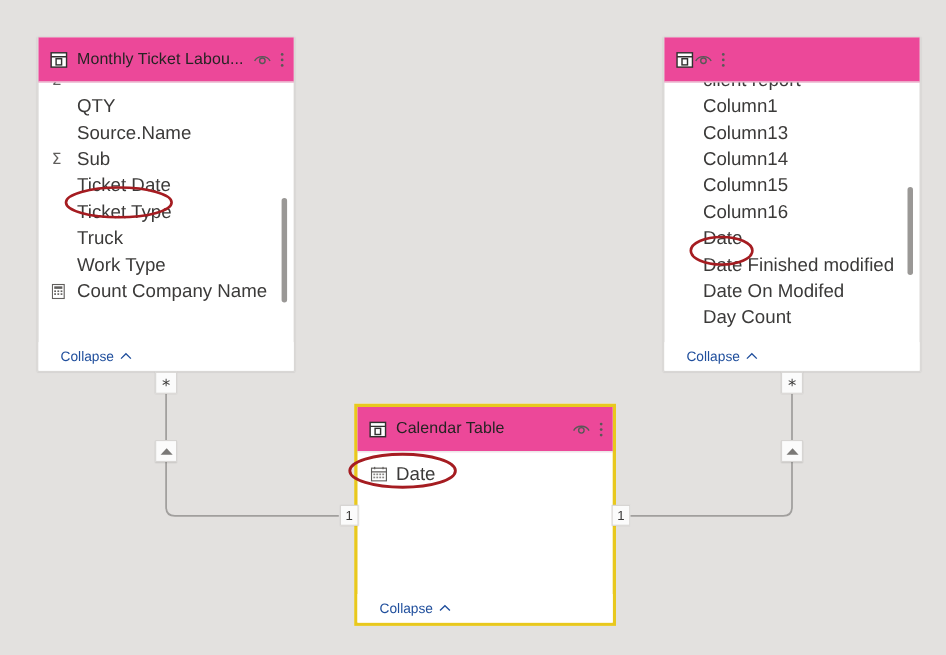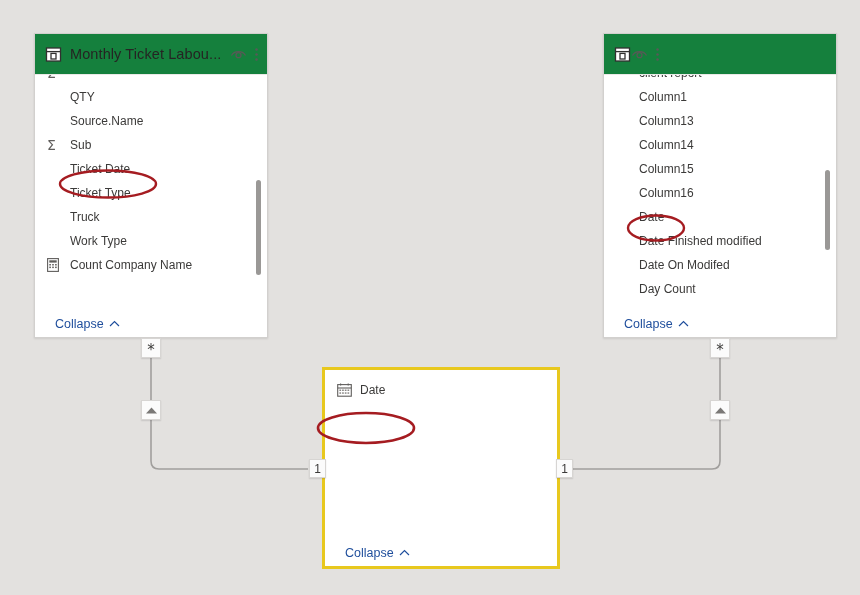--- a/index.html
+++ b/index.html
@@ -47,21 +47,21 @@
   }
 
   .card-header {
     height: 41px;
     min-height: 41px;
     display: flex;
     align-items: center;
     padding: 0 8px 0 10px;
     border-bottom: 1px solid #ebe9e7;
     box-sizing: border-box;
-    background: #15803d;
+    background: #ec4899;
   }
   .card.selected .card-header {
     border-bottom: 1px solid #ebe9e7;
   }
   .card-title {
     flex: 1;
     font-size: 14.5px;
     color: #252423;
     letter-spacing: 0.1px;
     white-space: nowrap;
@@ -97,21 +97,21 @@
   }
   .field-icon {
     width: 17px;
     min-width: 17px;
     margin-right: 6px;
     display: flex;
     align-items: center;
     justify-content: flex-start;
   }
   .field-label {
-    font-size: 12px;
+    font-size: 17px;
     color: #3b3a39;
   }
 
   .sigma {
     font-family: "DejaVu Sans", sans-serif;
     font-size: 14px;
     color: #605e5c;
     line-height: 1;
   }
 
@@ -358,20 +358,43 @@
         <span>Collapse</span>
         <svg width="11" height="8" viewBox="0 0 11 8">
           <path d="M1 6 L5.5 1.6 L10 6" fill="none" stroke="#1f4e9c" stroke-width="1.2"></path>
         </svg>
       </span>
     </div>
   </div>
 
   <div class="card selected" style="left:322px; top:367px; width:238px; height:202px;">
 
+    <div class="card-header">
+      <span class="hdr-icon">
+        <svg width="17" height="17" viewBox="0 0 17 17">
+          <rect x="1.5" y="2" width="14" height="13" fill="#fff" stroke="#323130" stroke-width="1.3"></rect>
+          <line x1="1.5" y1="5.6" x2="15.5" y2="5.6" stroke="#323130" stroke-width="1.3"></line>
+          <rect x="6" y="7.4" width="5" height="5.6" fill="#fff" stroke="#323130" stroke-width="1.3"></rect>
+        </svg>
+      </span>
+      <span class="card-title">Calendar Table</span>
+      <span class="hdr-icon" style="margin-right:7px;">
+        <svg width="17" height="14" viewBox="0 0 17 14">
+          <path d="M1.5 8.5 C4 3.2, 13 3.2, 15.5 8.5" fill="none" stroke="#595857" stroke-width="1.25"></path>
+          <circle cx="8.5" cy="8.2" r="2.5" fill="none" stroke="#595857" stroke-width="1.25"></circle>
+        </svg>
+      </span>
+      <span class="hdr-icon">
+        <svg width="5" height="17" viewBox="0 0 5 17">
+          <circle cx="2.5" cy="3.5" r="1.25" fill="#595857"></circle>
+          <circle cx="2.5" cy="8.5" r="1.25" fill="#595857"></circle>
+          <circle cx="2.5" cy="13.5" r="1.25" fill="#595857"></circle>
+        </svg>
+      </span>
+    </div>
 
     <div class="field-list">
       <div class="field-rows" id="fields-2" style="top:8px;">
           <div class="field-row">
             <span class="field-icon">
               <svg width="15" height="14" viewBox="0 0 15 14">
                 <rect x="0.7" y="1.6" width="13.6" height="11.6" fill="#fff" stroke="#605e5c" stroke-width="1.1"></rect>
                 <line x1="0.7" y1="5" x2="14.3" y2="5" stroke="#605e5c" stroke-width="1.1"></line>
                 <line x1="3.6" y1="0.4" x2="3.6" y2="2.6" stroke="#605e5c" stroke-width="1.1"></line>
                 <line x1="11.2" y1="0.4" x2="11.2" y2="2.6" stroke="#605e5c" stroke-width="1.1"></line>

